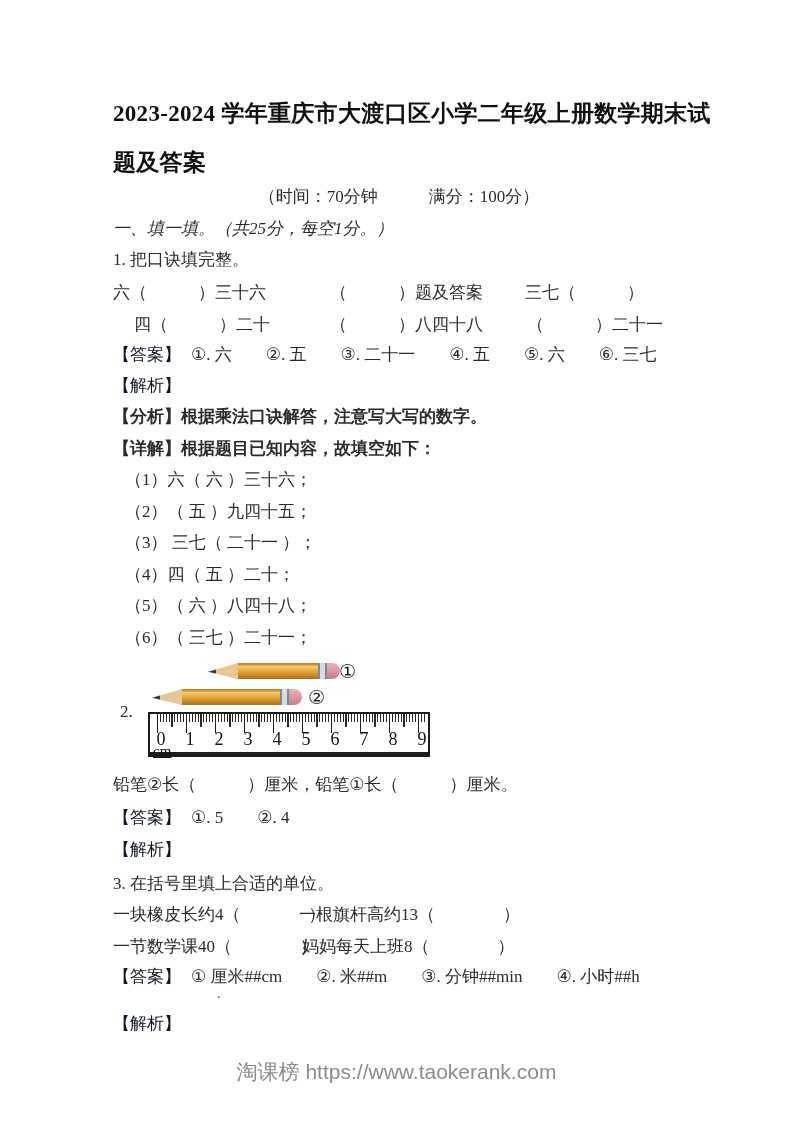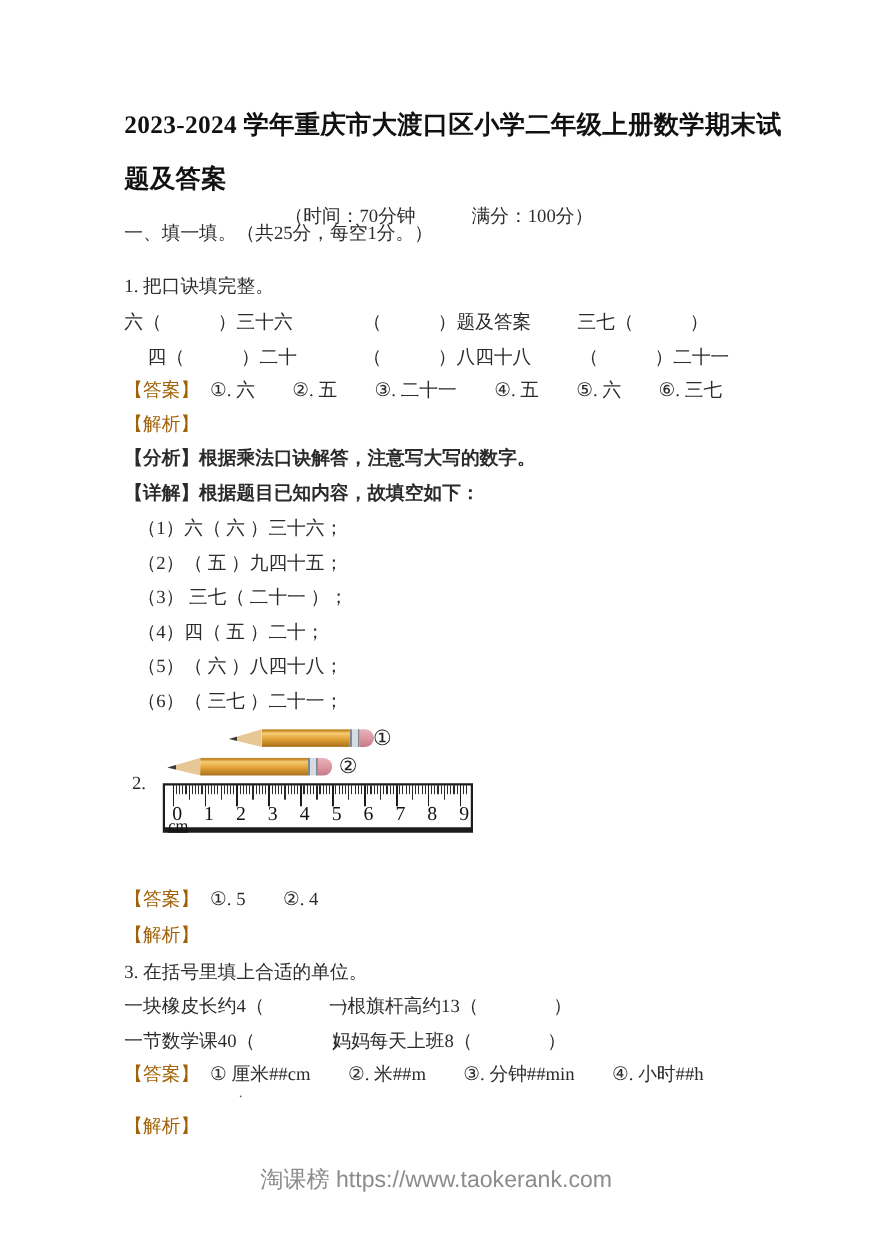--- a/index.html
+++ b/index.html
@@ -5,21 +5,21 @@
   html,body { margin:0; padding:0; background:#ffffff; }
   .page {
     position:relative; width:793px; height:1122px; background:#ffffff;
     font-family:"Liberation Serif","DejaVu Serif","DejaVu Sans",serif;
     color:#2b2b2b; overflow:hidden;
   }
   .content { position:absolute; left:113px; top:0; width:572px; height:100%; }
   .line { position:absolute; left:0; white-space:nowrap; font-size:17px; line-height:20px; }
   .title { font-weight:bold; font-size:23px; line-height:28px; color:#111; letter-spacing:0.3px; }
   .centered { width:100%; text-align:center; }
-  .blue { color:#a16207; }
+  .blue { color:#0f172a; }
   .bold { font-weight:bold; }
   .ans-content { margin-left:10px; }
   .seg { position:absolute; top:0; white-space:nowrap; }
 
   
   .illus { position:absolute; left:0; top:658px; width:572px; height:102px; }
   .pencil { position:absolute; height:16px; display:flex; align-items:stretch; }
   .p-tip { width:30px; background:linear-gradient(to right,#3f3a33 0 26%,#e7c793 26% 100%);
            clip-path:polygon(0 55%,100% 0,100% 100%); }
   .p-body { flex:1; background:linear-gradient(to bottom,#c68a28 0 8%,#f5cb72 22%,#e3a338 55%,#a96f1a 100%); }
@@ -45,21 +45,21 @@
 <body>
 
 <div class="page">
   <div class="content">
 
     <div class="line title" style="top:100px;">2023-2024 学年重庆市大渡口区小学二年级上册数学期末试</div>
     <div class="line title" style="top:149px;">题及答案</div>
 
     <div class="line centered" style="top:187px;">（时间：70分钟　　　满分：100分）</div>
 
-    <div class="line" style="top:202px;">一、填一填。（共25分，每空1分。）</div>
+    <div class="line" style="top:219px;font-style:italic;">一、填一填。（共25分，每空1分。）</div>
 
     <div class="line" style="top:250px;">1. 把口诀填完整。</div>
 
     <div class="line" style="top:283px; width:100%;">
       <span class="seg" style="left:0;">六（　　　）三十六</span>
       <span class="seg" style="left:217px;">（　　　）题及答案</span>
       <span class="seg" style="left:412px;">三七（　　　）</span>
     </div>
     <div class="line" style="top:315px; width:100%;">
       <span class="seg" style="left:0;margin-left:21px;">四（　　　）二十</span>
@@ -111,20 +111,21 @@
         <span class="r-num" style="left:119px;">4</span>
         <span class="r-num" style="left:148px;">5</span>
         <span class="r-num" style="left:177px;">6</span>
         <span class="r-num" style="left:206px;">7</span>
         <span class="r-num" style="left:235px;">8</span>
         <span class="r-num" style="left:264px;">9</span>
         <span class="r-unit">cm</span>
       </div>
     </div>
 
+    <div class="line" style="top:775px;">铅笔②长（　　　）厘米，铅笔①长（　　　）厘米。</div>
     <div class="line" style="top:808px;">
       <span class="blue">【答案】</span><span class="ans-content">①. 5　　②. 4</span>
     </div>
     <div class="line blue" style="top:840px;">【解析】</div>
 
     <div class="line" style="top:874px;">3. 在括号里填上合适的单位。</div>
     <div class="line" style="top:905px; width:100%;">
       <span class="seg" style="left:0;">一块橡皮长约4（　　　　）</span>
       <span class="seg" style="left:186px;">一根旗杆高约13（　　　　）</span>
     </div>

